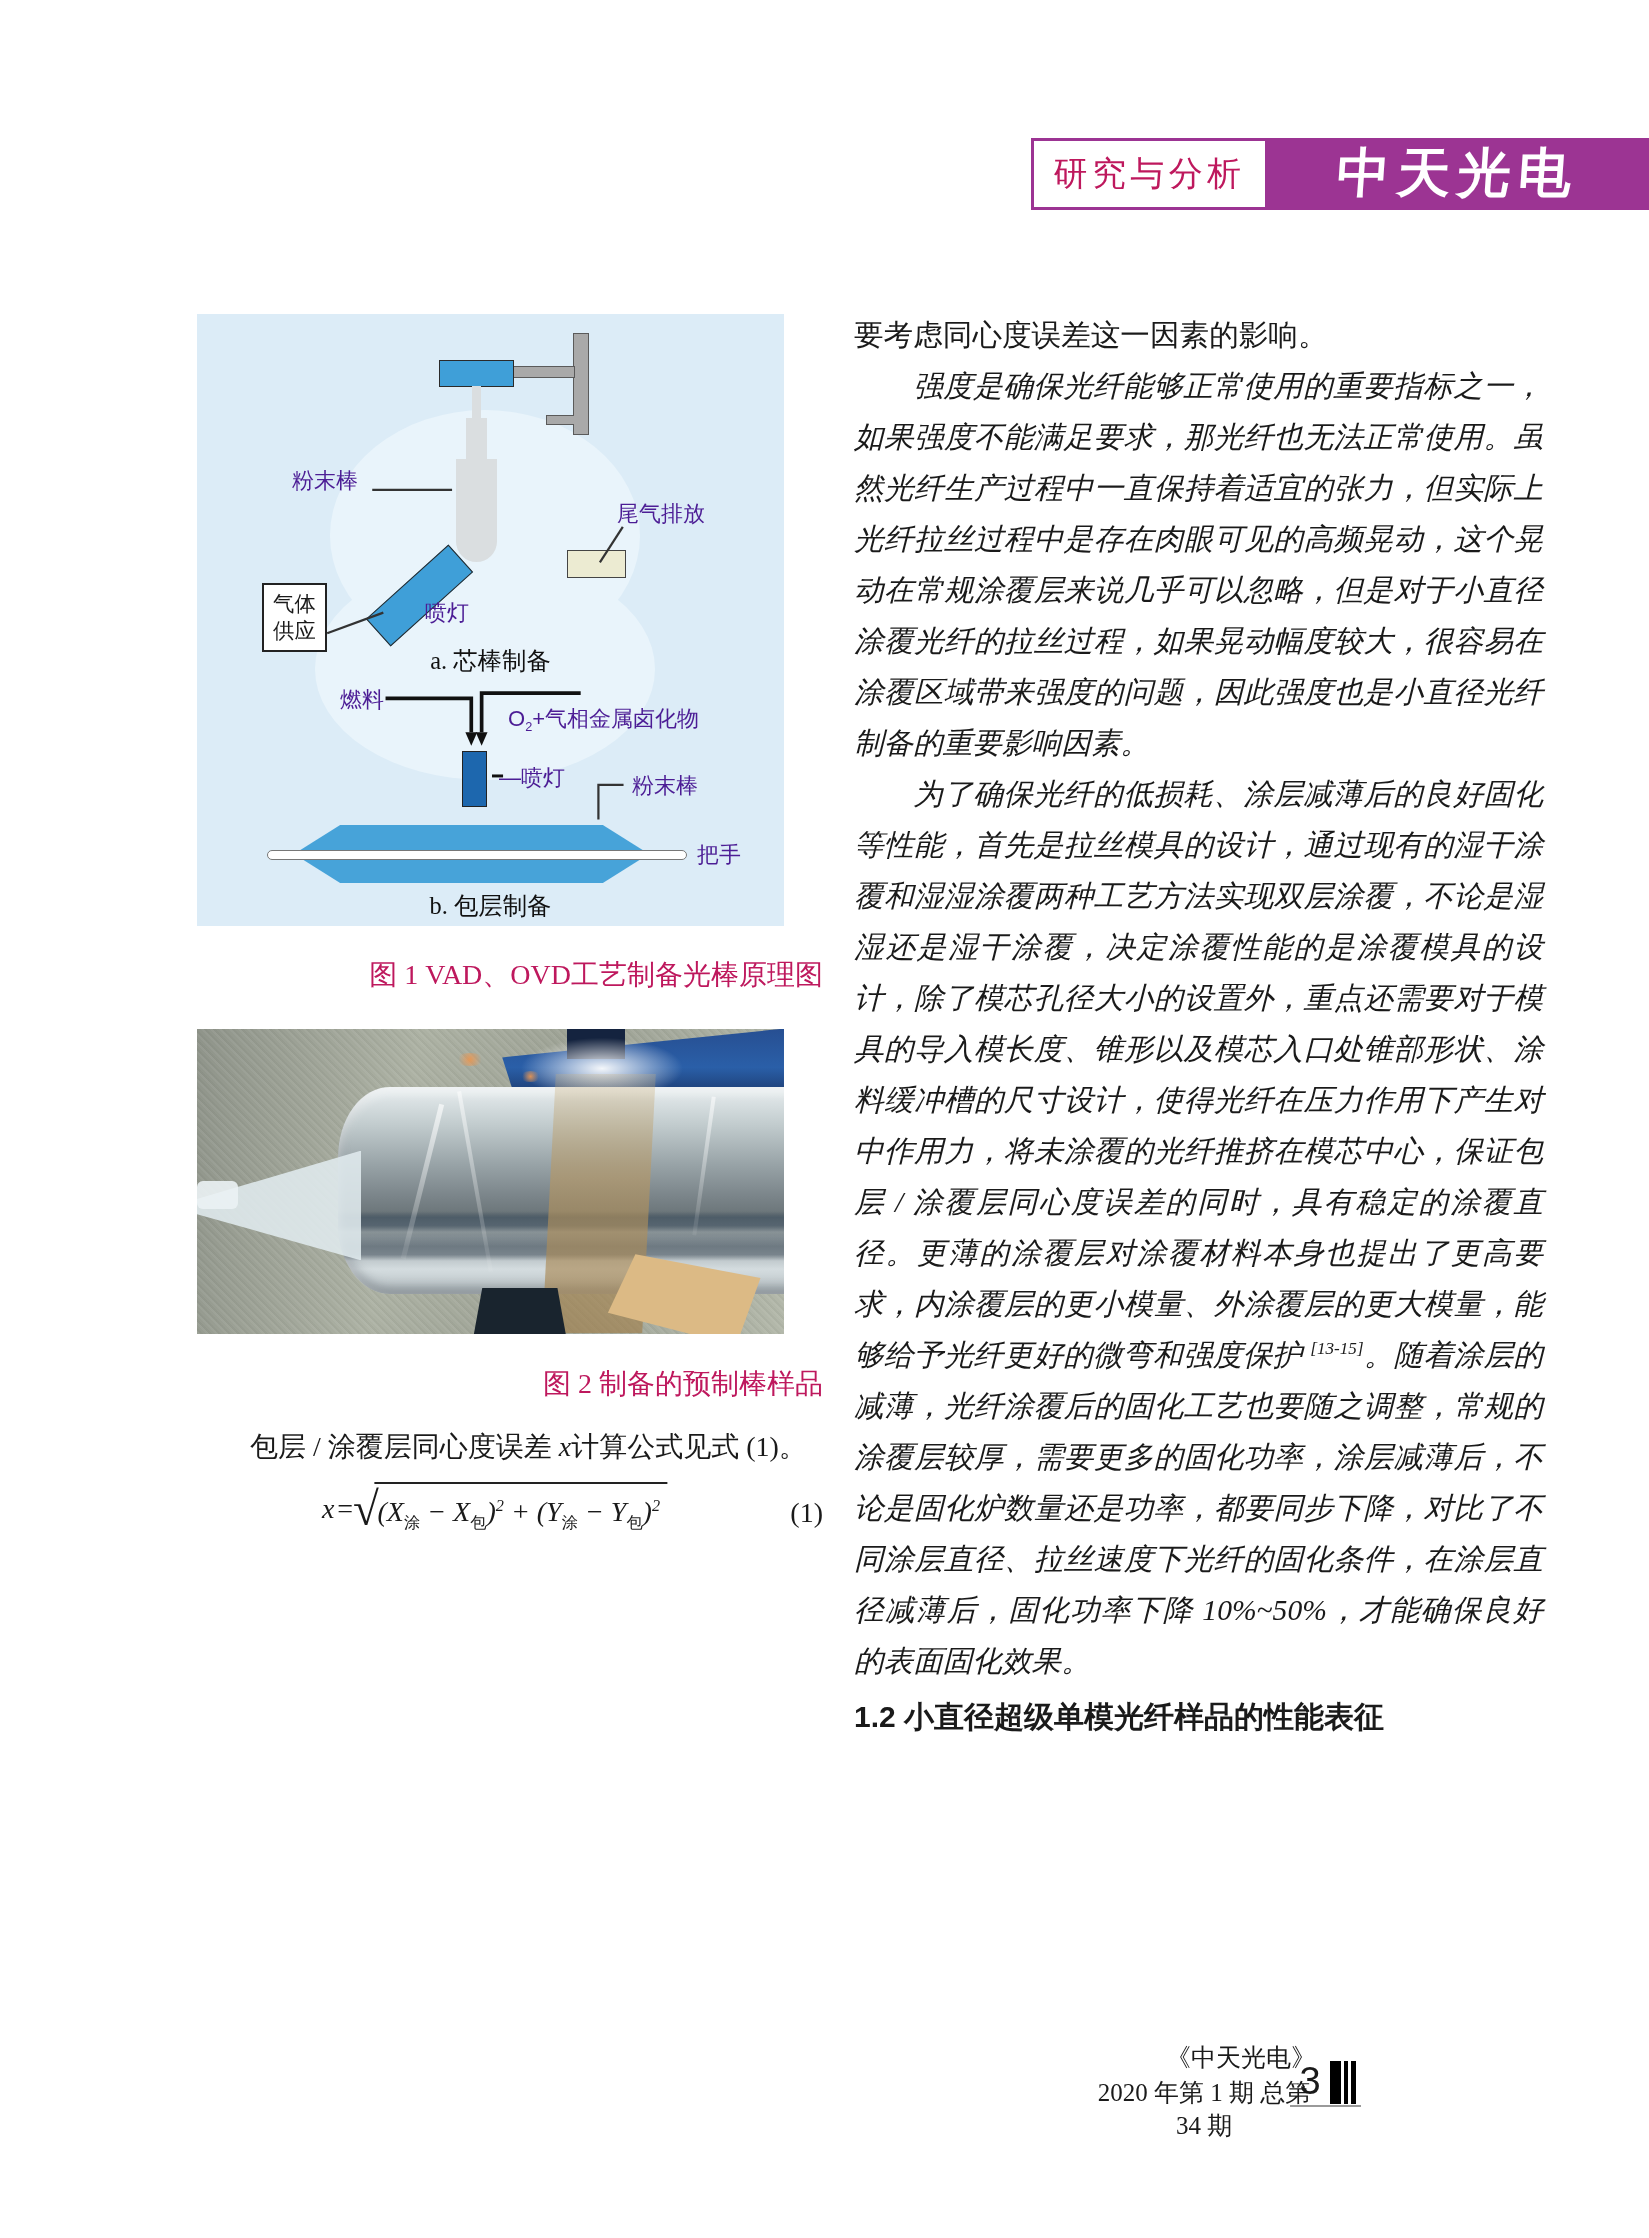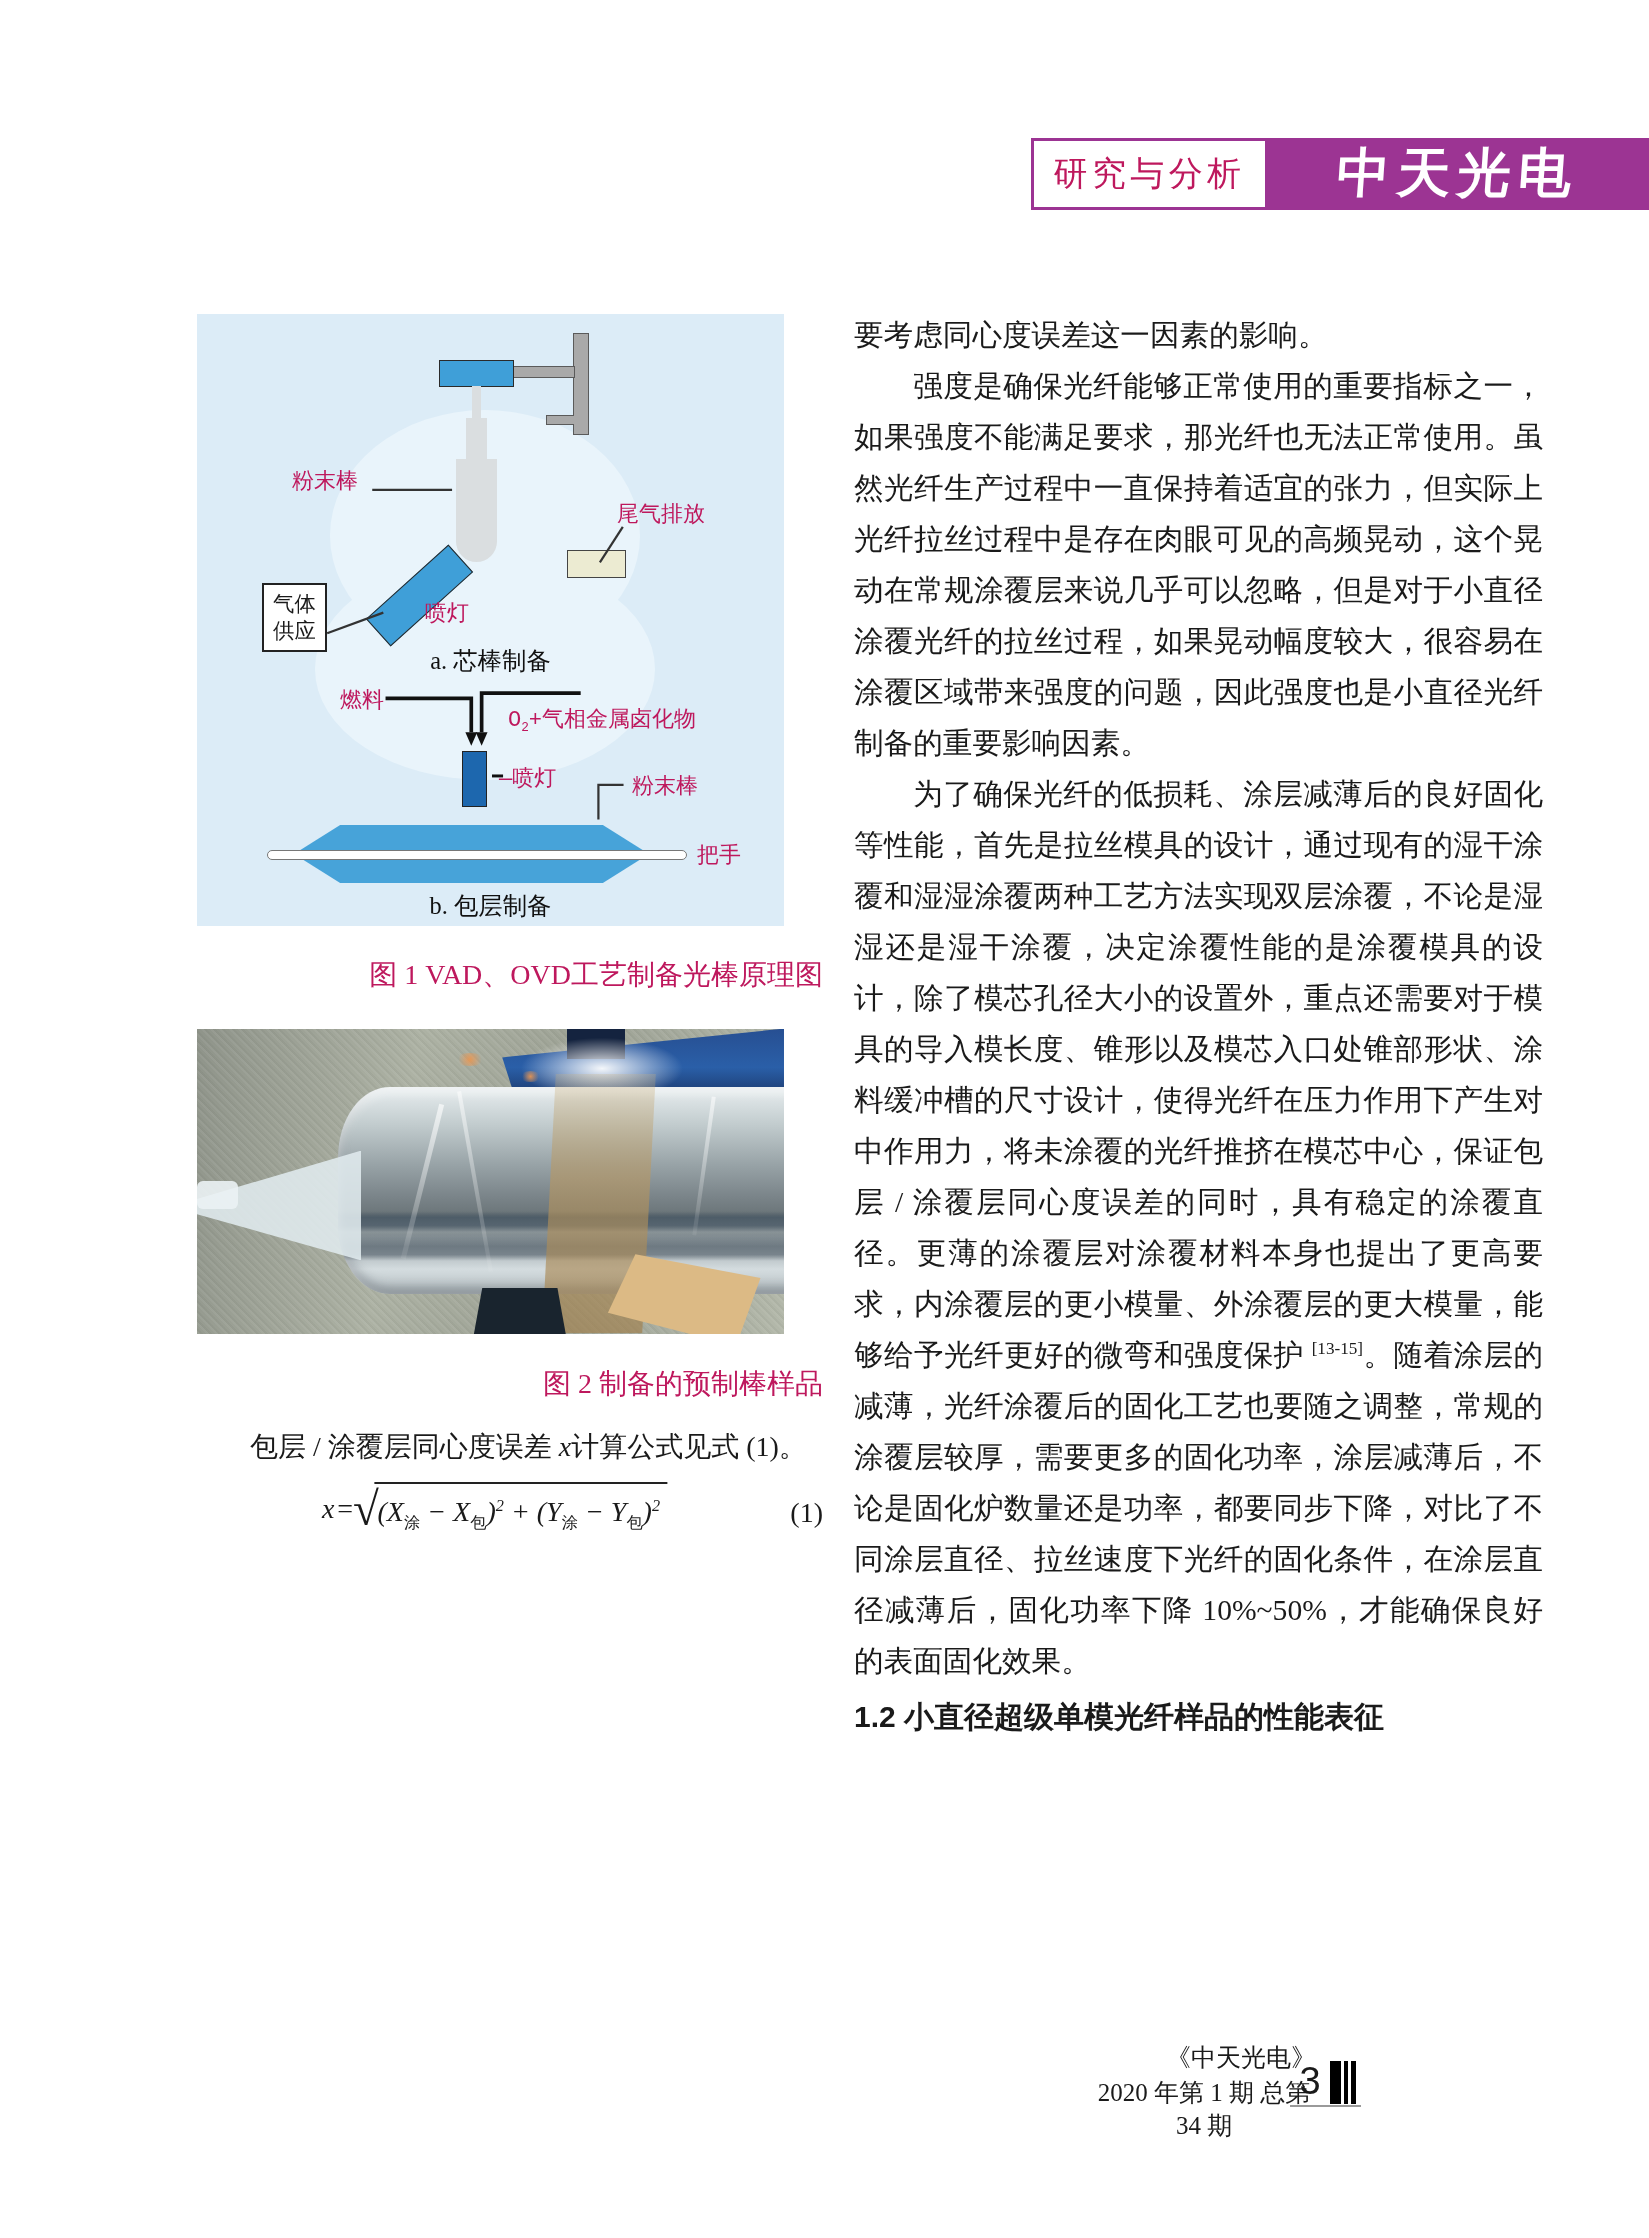--- a/index.html
+++ b/index.html
@@ -24,43 +24,43 @@
     color:#fff;font-size:53px;font-weight:bold;font-family:"Liberation Serif","DejaVu Serif",serif;
     letter-spacing:7.4px;transform:skewX(-4deg);text-shadow:1.5px 0.7px 0 #fff0;
   }
   
   .col-left{position:absolute;left:194px;top:314px;width:629px;}
   .col-right{
     position:absolute;left:854px;top:310px;width:689px;
     font-size:29.6px;line-height:51px;text-align:justify;
   }
   .col-right p{margin:0;}
-  .col-right p.ind{text-indent:2em;}
+  .col-right p.ind{text-indent:2em;font-style:italic;}
   .sec-heading{
     font-family:"Liberation Sans","DejaVu Sans",sans-serif;font-weight:bold;
     font-size:30px;line-height:55px;margin:1.5px 0;text-align:left;
   }
   sup{font-size:58%;vertical-align:super;line-height:0;}
   sub{font-size:58%;vertical-align:sub;line-height:0;font-style:normal;}
   
   .fig1{
     position:relative;width:587px;height:612px;background:#dcecf7;margin-left:3px;
     overflow:hidden;
   }
   .blob{position:absolute;background:#e9f4fb;border-radius:50%;}
   .shape{position:absolute;}
   .gray{background:#a9a9a9;border:1.5px solid #5a5a5a;box-sizing:border-box;}
   .lgray{background:#dadee0;}
   .blue{background:#3f9fd8;border:1.5px solid #2a2a2a;box-sizing:border-box;}
   .dblue{background:#1d67ae;border:1.5px solid #222;box-sizing:border-box;}
   .beige{background:#ecebd2;border:1.5px solid #444;box-sizing:border-box;}
   .fig1 svg{position:absolute;left:0;top:0;}
   .fig-label{
-    position:absolute;font-size:22px;color:#be185d;white-space:nowrap;
-    font-family:Liberation Mono, monospace;
+    position:absolute;font-size:22px;color:#4c1d95;white-space:nowrap;
+    font-family:Liberation Sans, sans-serif;
   }
   .panel-title{position:absolute;left:0;right:0;text-align:center;font-size:24.4px;color:#111;}
   .gasbox{
     position:absolute;left:65px;top:269px;width:65px;height:69px;background:#fff;
     border:2.2px solid #222;box-sizing:border-box;display:flex;flex-direction:column;
     align-items:center;justify-content:center;font-size:21.4px;line-height:26.6px;
   }
   .fig-caption{
     text-align:right;font-size:28px;margin:0;color:#be185d;
   }

